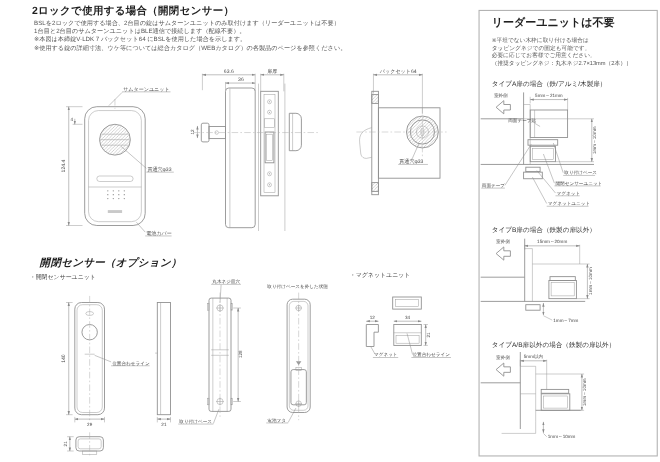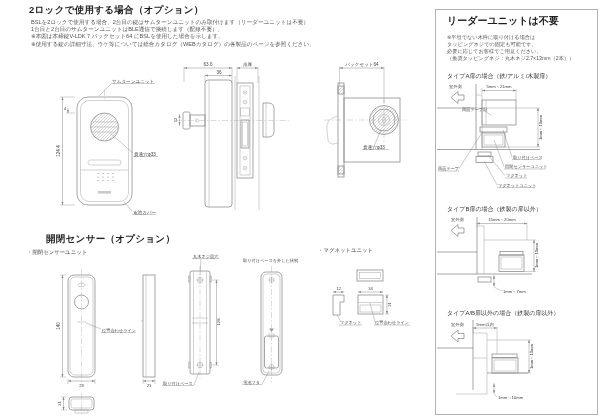--- a/index.html
+++ b/index.html
@@ -27,29 +27,29 @@
   .lbl{font-size:4.6px;}
   .lbl-s{font-size:4.2px;}
   .dimt{font-size:4.6px;}
   .dimt-s{font-size:4.2px;}
   .hatchfill{fill:url(#hatch);stroke:#8f8f8f;stroke-width:0.8;}
   .dot{fill:#8f8f8f;stroke:none;}
 </style>
 </head>
 <body>
 
-<div class="abs sec-title" style="left:29px;top:4px;">2ロックで使用する場合（オプション）</div>
+<div class="abs sec-title" style="left:29px;top:4px;">2ロックで使用する場合（開閉センサー）</div>
 <div class="abs" style="left:31px;top:19px;">
   <div class="note-line">BSLを2ロックで使用する場合、2台目の錠はサムターンユニットのみ取付けます（リーダーユニットは不要）</div>
   <div class="note-line">1台目と2台目のサムターンユニットはBLE通信で接続します（配線不要）。</div>
   <div class="note-line">※本図は本締錠V-LDK 7 バックセット64 にBSLを使用した場合を示します。</div>
   <div class="note-line">※使用する錠の詳細寸法、ウケ等については総合カタログ（WEBカタログ）の各製品のページを参照ください。</div>
 </div>
 
-<div class="abs sec-title" style="left:46px;top:233px;">開閉センサー（オプション）</div>
+<div class="abs sec-title" style="left:36px;top:233px;font-style:italic;">開閉センサー（オプション）</div>
 <div class="abs sub-label" style="left:27px;top:249px;">・開閉センサーユニット</div>
 <div class="abs sub-label" style="left:318px;top:247px;">・マグネットユニット</div>
 
 <div class="abs panel-box" style="left:435px;top:9px;width:161px;height:404px;"></div>
 <div class="abs panel-title" style="left:447px;top:14px;">リーダーユニットは不要</div>
 <div class="abs" style="left:447px;top:34px;">
   <div class="panel-note">※平坦でない木枠に取り付ける場合は</div>
   <div class="panel-note">タッピングネジでの固定も可能です。</div>
   <div class="panel-note">必要に応じてお客様でご用意ください。</div>
   <div class="panel-note">（推奨タッピングネジ：丸木ネジ2.7×13mm（2本））</div>

